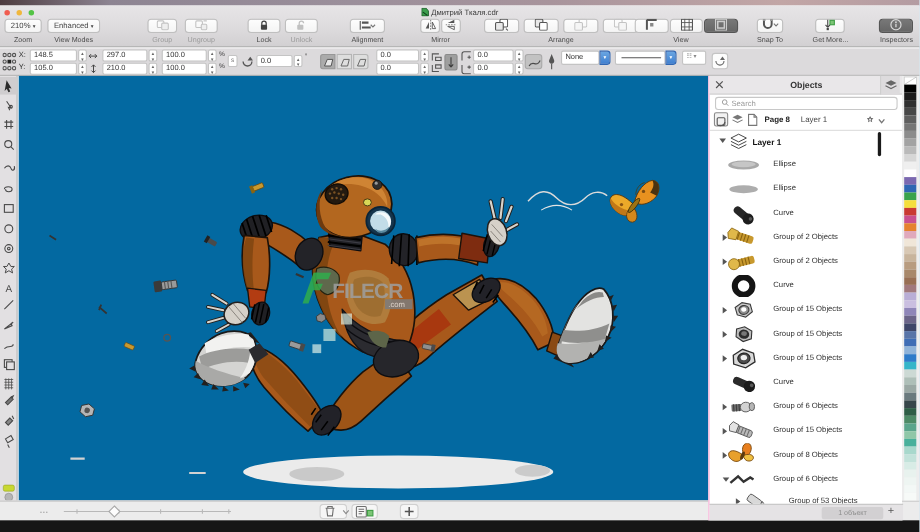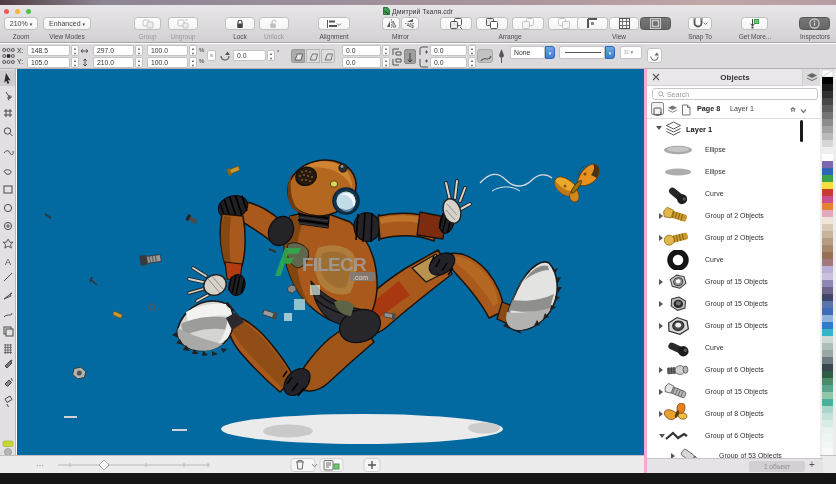--- a/index.html
+++ b/index.html
@@ -17,21 +17,21 @@
 .lbl{position:absolute;top:28px;font-size:6.5px;color:#4b4b4b;text-align:center;white-space:nowrap}
 .lbl.gy{color:#9a9a9a}
 
 #pbar{left:0;top:44px;width:836px;height:25px;background:#dcdadc;border-bottom:1px solid #b2b2b2}
 .fb{position:absolute;height:11px;background:#fff;border:1px solid #c4c4c4;border-radius:2px;font-size:6.8px;color:#333;padding-left:3px;line-height:9px}
 .st{position:absolute;width:8px;height:11px;background:#fff;border:1px solid #c4c4c4;border-radius:2px;font-size:4px;color:#666;text-align:center;line-height:5px}
 .pl{position:absolute;font-size:6.8px;color:#333}
 
 #toolbox{left:0;top:69px;width:16px;height:386px;background:#e2e0e2;border-right:1px solid #b8b8b8}
 #canvas{left:17px;top:69px;width:627px;height:386px;background:#0369a1}
-#opanel{left:644px;top:69px;width:176px;height:404px;background:#fff;border-left:3px solid #f9a8d4;z-index:6}
+#opanel{left:644px;top:69px;width:176px;height:404px;background:#fff;border-left:1px solid #f9a8d4;z-index:6}
 #cstrip{left:820px;top:69px;width:16px;height:386px;background:#ededed;z-index:6}
 
 #bbar{left:0;top:455px;width:836px;height:18px;background:#ececec;border-top:1px solid #c0c0c0}
 #bstrip{left:0;top:473px;width:836px;height:11px;background:#161616}
 .orow{position:absolute;left:0;width:176px;height:22px;font-size:7px;color:#2d2d2d}
 .orow .tx{position:absolute;left:58px;top:7px}
 .otr{position:absolute;left:12px;top:8px;width:0;height:0;border-left:4px solid #555;border-top:3px solid transparent;border-bottom:3px solid transparent}
 </style></head>
 <body>
 <div id="app">

